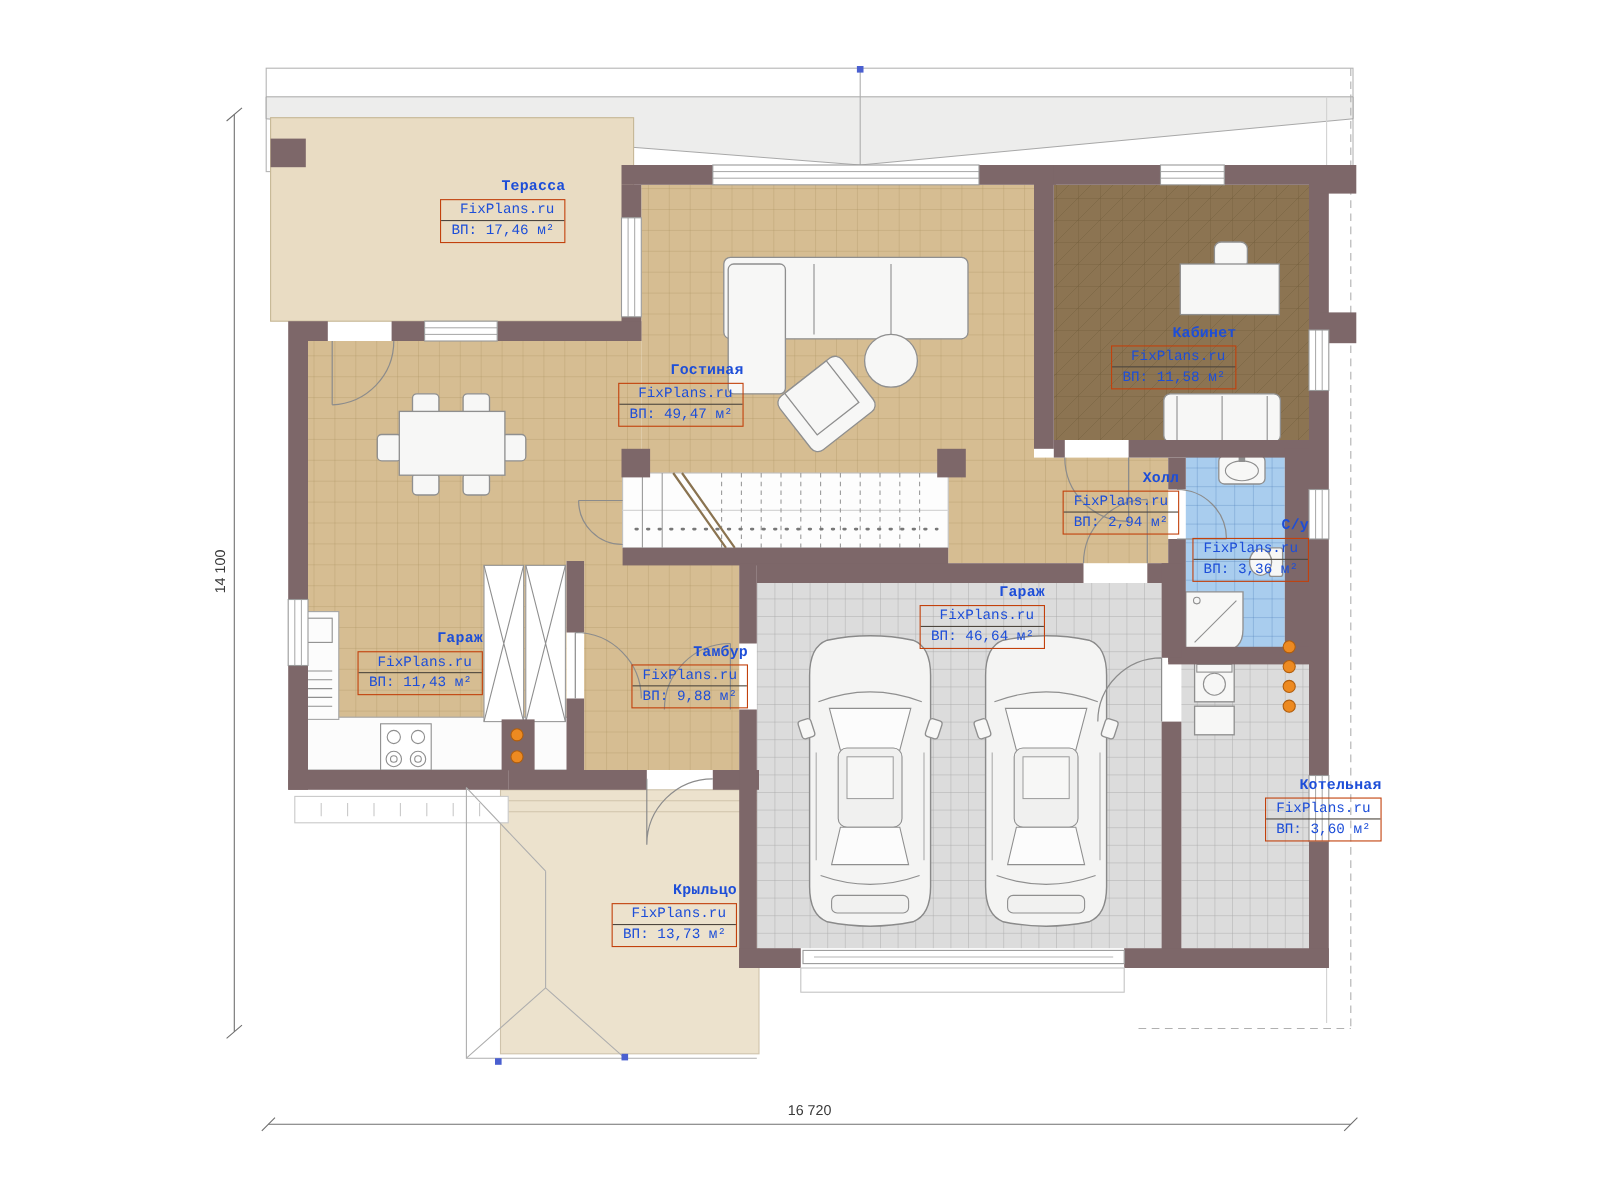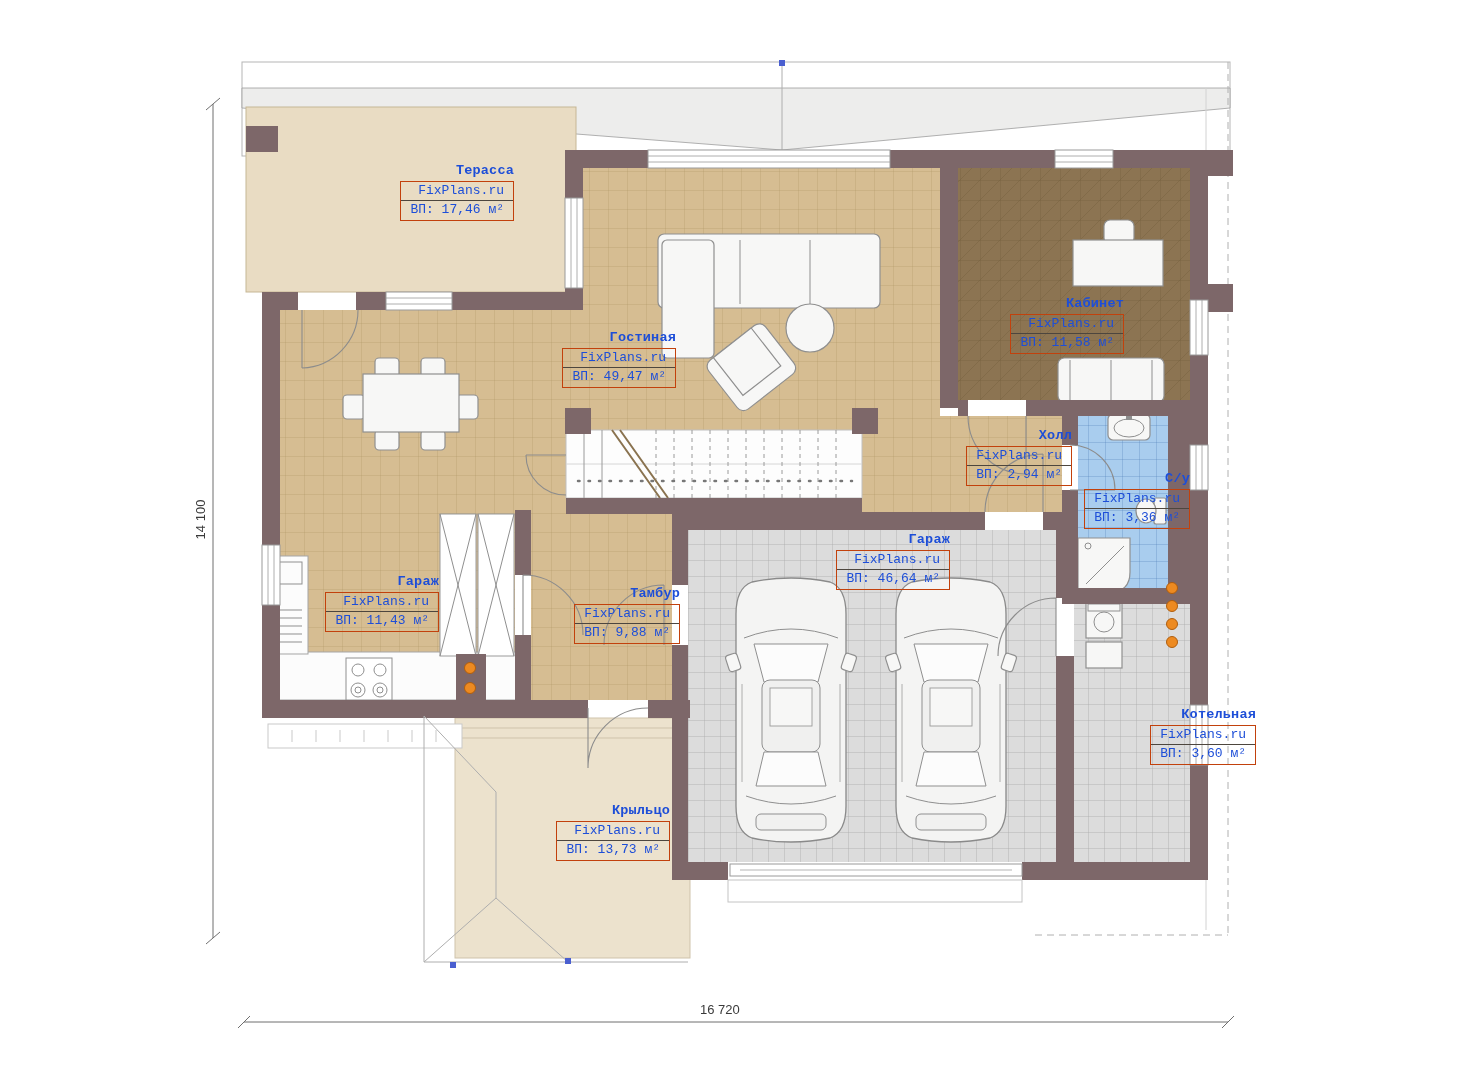--- a/index.html
+++ b/index.html
@@ -399,15 +399,15 @@
 
 <div class="room-label" style="left:542px;top:803px;width:128px;">
   <div class="room-name">Крыльцо</div>
   <div class="room-box">
     <div class="room-brand">FixPlans.ru</div>
     <div class="room-area">ВП: 13,73 м²</div>
   </div>
 </div>
 
 <div class="dim-label vert" style="left:168px;top:512px;width:64px;text-align:center;">14 100</div>
-<div class="dim-label" style="left:700px;top:1002px;width:72px;text-align:left;">16 720</div>
+<div class="dim-label" style="left:700px;top:1002px;width:72px;text-align:center;">16 720</div>
 
 </div>
 
 </body></html>

